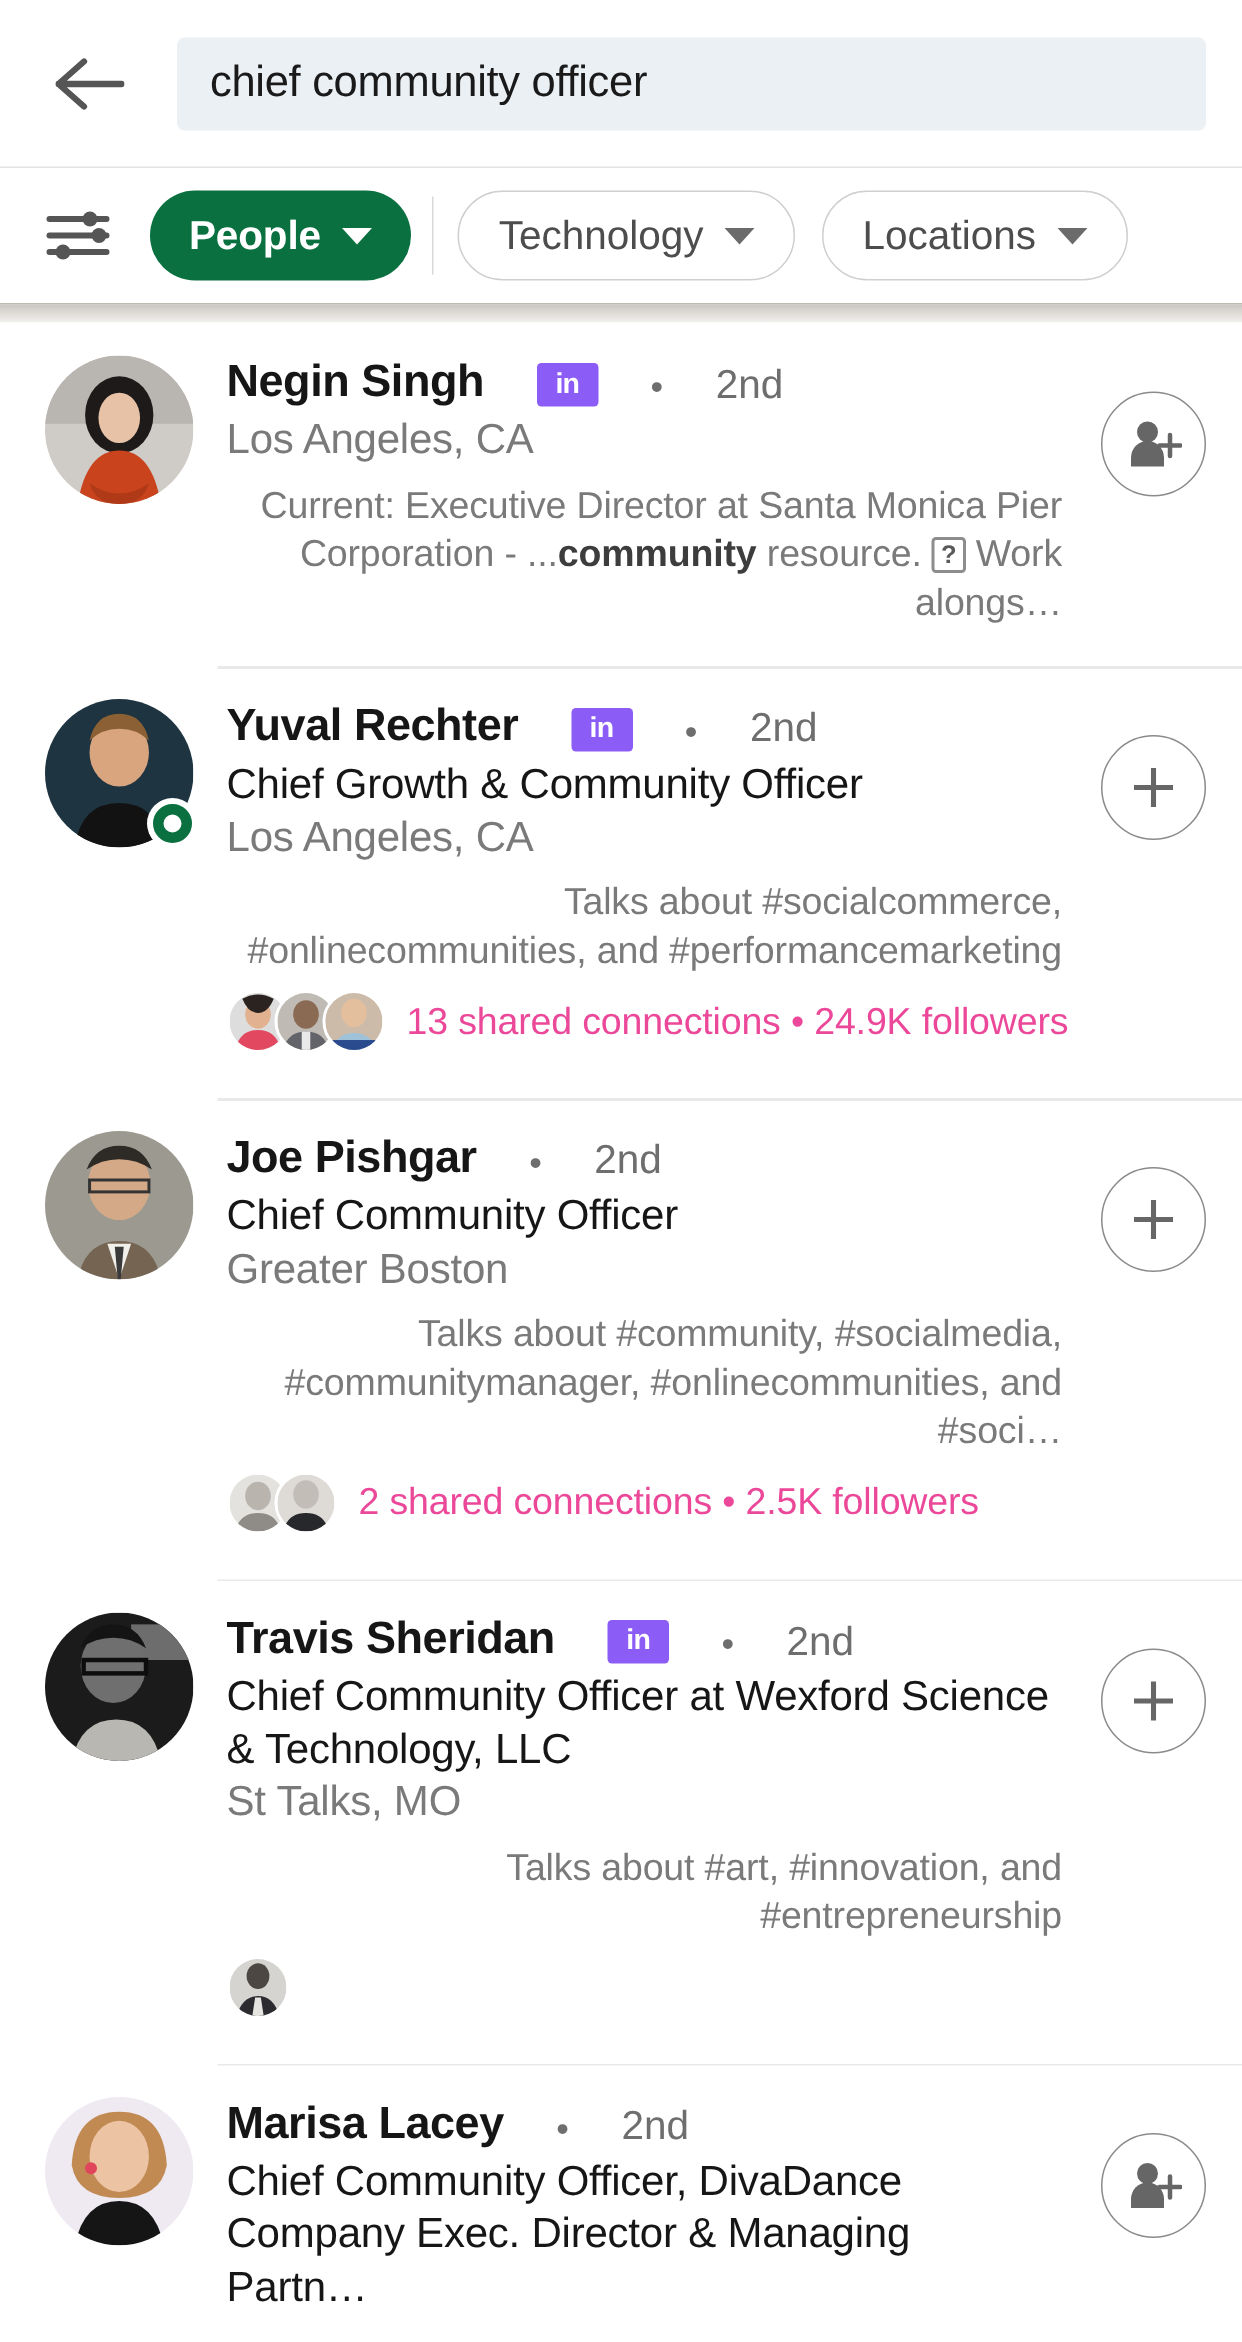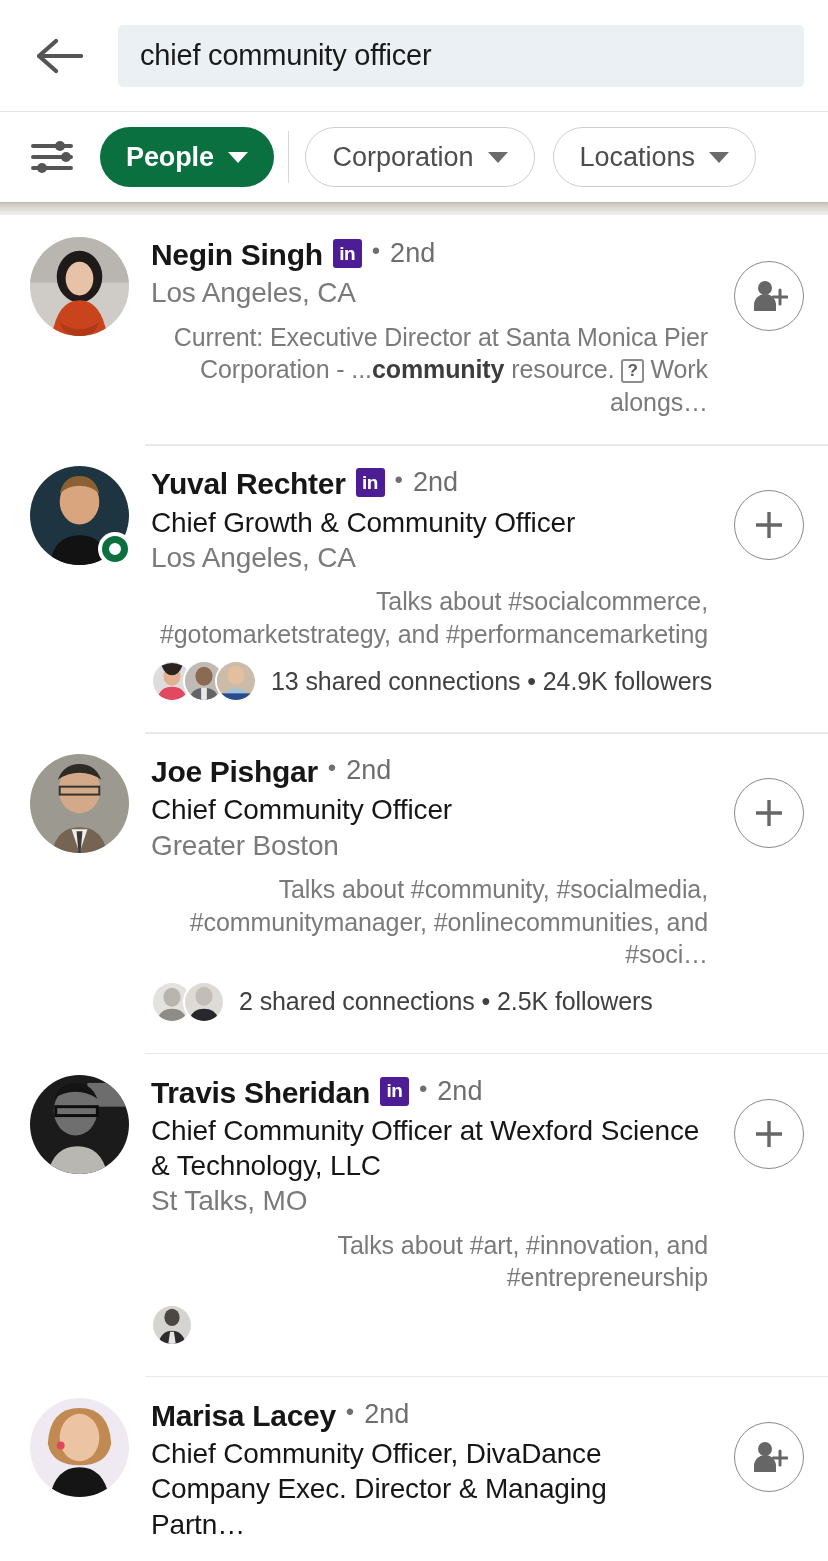--- a/index.html
+++ b/index.html
@@ -161,37 +161,38 @@
     width: 26px; height: 26px;
     border-radius: 50%;
     border: 7px solid #0a7040;
   }
 
   .body { flex: 1 1 auto; min-width: 0; padding-top: 2px; }
   .action-col { flex: 0 0 auto; width: 96px; display: flex; justify-content: flex-end; padding-top: 24px; }
 
   .nameline {
     display: flex;
-    align-items: flex-start;
+    align-items: flex-end;
     line-height: 1.08;
     margin-bottom: 4px;
     flex-wrap: nowrap;
+    gap: 25px;
   }
   .pname {
     font-size: 30px;
     font-weight: bold;
     color: #161616;
     letter-spacing: -0.3px;
     white-space: nowrap;
     cursor: pointer;
   }
   .in-badge {
     flex: 0 0 auto;
-    width: 29px; height: 29px;
-    background: #4c1d95;
+    width: 41px; height: 29px;
+    background: #8b5cf6;
     border-radius: 3px;
     margin-left: 10px;
     display: flex;
     align-items: center;
     justify-content: center;
     font-size: 19px;
     font-weight: bold;
     color: #ffffff;
     line-height: 1;
     letter-spacing: -0.5px;
@@ -254,21 +255,21 @@
     width: 42px; height: 42px;
     border-radius: 50%;
     overflow: hidden;
     border: 2px solid #ffffff;
     margin-left: -10px;
   }
   .face:first-child { margin-left: 0; }
   .face svg { display: block; width: 100%; height: 100%; }
   .social-text {
     font-size: 25px;
-    color: #404040;
+    color: #ec4899;
     letter-spacing: -0.1px;
     white-space: nowrap;
   }
 
   .pad-bottom { height: 26px; }
 
   
   .circle-btn {
     width: 70px; height: 70px;
     border-radius: 50%;
@@ -310,21 +311,21 @@
   </div>
 
   <div class="pill pill-active">
     <span>People</span>
     <i class="caret caret-light"></i>
   </div>
 
   <div class="vdivider"></div>
 
   <div class="pill pill-default">
-    <span>Corporation</span>
+    <span>Technology</span>
     <i class="caret caret-dark"></i>
   </div>
 
   <div class="pill pill-default" style="margin-left:18px">
     <span>Locations</span>
     <i class="caret caret-dark"></i>
   </div>
 </div>
 
 <div class="strip"></div>
@@ -388,21 +389,21 @@
     </div>
     <div class="body">
       <div class="nameline">
         <span class="pname">Yuval Rechter</span>
         <span class="in-badge">in</span>
         <span class="dot-sep">•</span>
         <span class="degree">2nd</span>
       </div>
       <div class="headline">Chief Growth &amp; Community Officer</div>
       <div class="location">Los Angeles, CA</div>
-      <div class="snippet">Talks about #socialcommerce, #gotomarketstrategy, and #performancemarketing</div>
+      <div class="snippet">Talks about #socialcommerce, #onlinecommunities, and #performancemarketing</div>
       <div class="social">
         <div class="facepile">
           <div class="face">
             <svg viewBox="0 0 40 40">
                 <rect width="40" height="40" fill="#ddd"></rect>
                 <ellipse cx="20" cy="15" rx="9" ry="10" fill="#e2b18f"></ellipse>
                 <path d="M4 40 q3-14 16-14 q13 0 16 14z" fill="#e2485f"></path>
                 <path d="M9 4 q11-6 22 0 q-4 10 -11 10 q-7 0 -11-10z" fill="#2b2320"></path>
               </svg>
           </div>

